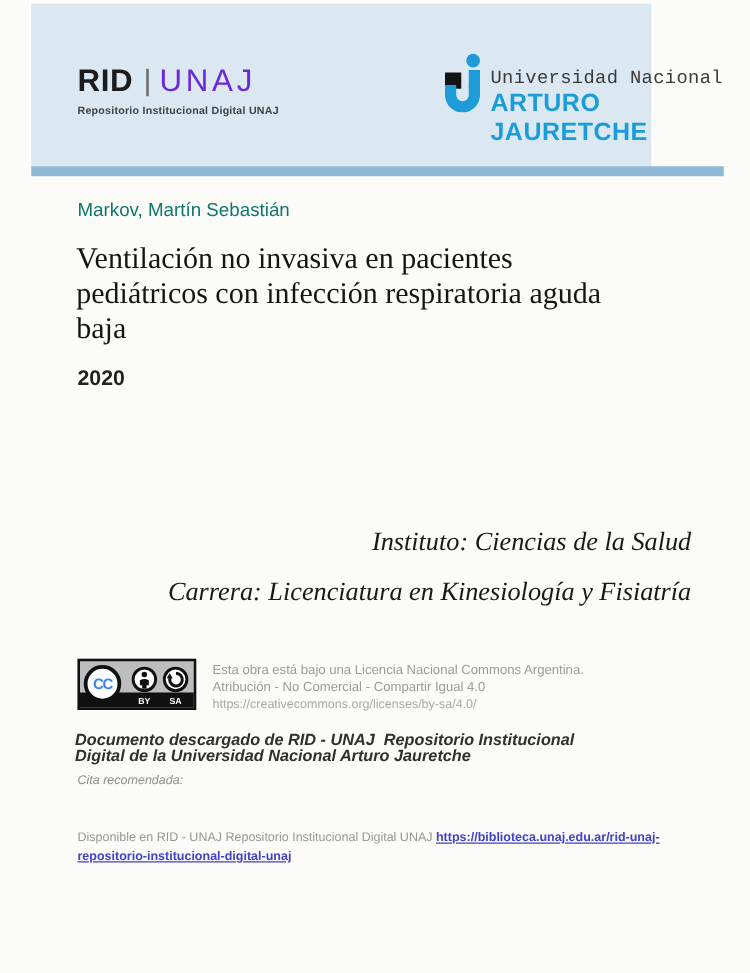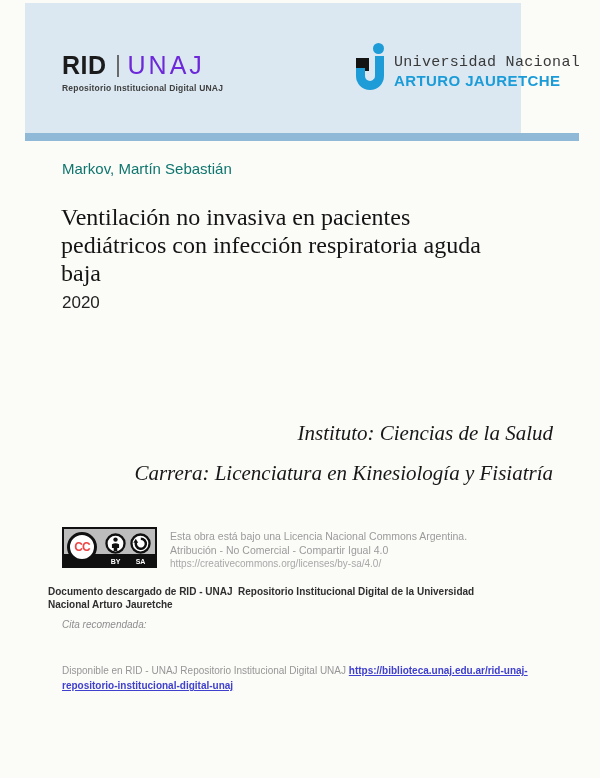--- a/index.html
+++ b/index.html
@@ -41,70 +41,71 @@
   .unaj-u-icon { position: relative; width: 30px; height: 48px; }
   .unaj-square { position: absolute; left: 0; top: 15px; width: 13px; height: 13px; background: #131313; }
   .unaj-dot { position: absolute; left: 17px; top: 0; width: 11px; height: 11px; border-radius: 50%; background: #1e9cd7; }
   .unaj-arm { position: absolute; left: 19px; top: 13px; width: 9px; height: 14px; background: #1e9cd7; }
   .unaj-u {
     position: absolute; left: 0; top: 25px; width: 28px; height: 22px;
     border: 9px solid #1e9cd7; border-top: none; border-radius: 0 0 14px 14px;
   }
   .unaj-names { margin-left: 8px; padding-top: 11px; }
   .unaj-name1 { font-size: 15px; color: #3a3a3a; letter-spacing: 0.3px; font-family: Liberation Mono, monospace; }
-  .unaj-name2 { font-size: 15px; font-weight: bold; color: #1b9cd8; letter-spacing: 0.4px; margin-top: 1px; }
+  .unaj-name2 { font-size: 20px; font-weight: bold; color: #1b9cd8; letter-spacing: 0.4px; margin-top: 1px; }
 
   
   .author { position: absolute; left: 62px; top: 160px; font-size: 15px; color: #0f766e; }
   .doc-title {
-    position: absolute; left: 61px; top: 203px; width: 424px;
+    position: absolute; left: 61px; top: 193px; width: 424px;
     font-family: "Liberation Serif", serif;
     font-size: 24px; line-height: 28px; color: #141414;
   }
-  .year { position: absolute; left: 62px; top: 293px; font-size: 17px; font-weight: normal; color: #222; text-align: right; }
+  .year { position: absolute; left: 62px; top: 293px; font-size: 17px; font-weight: bold; color: #222; text-align: right; }
 
   .center-block {
     position: absolute; left: 123px; top: 383px; width: 430px;
     text-align: right; font-family: "Liberation Serif", serif;
     font-style: italic; font-size: 21px; color: #181818; line-height: 31px; margin-top: 35px;
   }
   .center-block .inst { margin-bottom: 9px; }
 
   
   .cc-badge {
     position: absolute; left: 62px; top: 527px; width: 95px; height: 41px;
     background: #bdbdbd; border: 2px solid #101010;
   }
   .cc-badge-strip {
     position: absolute; left: 0; bottom: 0; width: 100%; height: 12px; background: #101010;
   }
   .cc-circle {
     position: absolute; left: 3px; top: 3px; width: 30px; height: 30px;
     background: #fff; border: 3px solid #101010; border-radius: 50%;
     display: flex; align-items: center; justify-content: center;
-    font-weight: bold; font-size: 12px; letter-spacing: -1px; color: #ef4444;
+    font-weight: bold; font-size: 12px; letter-spacing: -1px; color: #3b82f6;
   }
   .cc-small { position: absolute; top: 4px; width: 21px; height: 21px; }
   .cc-by-pos { left: 41px; }
   .cc-sa-pos { left: 66px; }
   .cc-mini-label {
     position: absolute; bottom: 1px; color: #fff; font-size: 7px; font-weight: bold;
     width: 21px; text-align: center;
   }
   .license-text {
     position: absolute; left: 170px; top: 530px;
     font-size: 10.5px; line-height: 13.5px; color: #9b9b9b;
   }
   .license-text .lic-url { color: #a8a8a8; font-size: 10px; }
 
   
   .download-note {
-    position: absolute; left: 48px; top: 586px; width: 435px;
-    font-size: 10px; font-weight: bold; color: #2f2f2f; line-height: 12.5px;
+    position: absolute; left: 60px; top: 586px; width: 435px;
+    font-size: 13px; font-weight: bold; color: #2f2f2f; line-height: 12.5px;
     white-space: pre-wrap;
+    font-style: italic;
   }
   .cite-label {
     position: absolute; left: 62px; top: 619px;
     font-size: 10px; font-style: italic; color: #8e8e8e;
   }
   .citation {
     position: absolute; left: 62px; top: 631px; width: 468px;
     font-size: 10px; color: #969696; line-height: 13px; white-space: pre-wrap;
   }
   .available {

